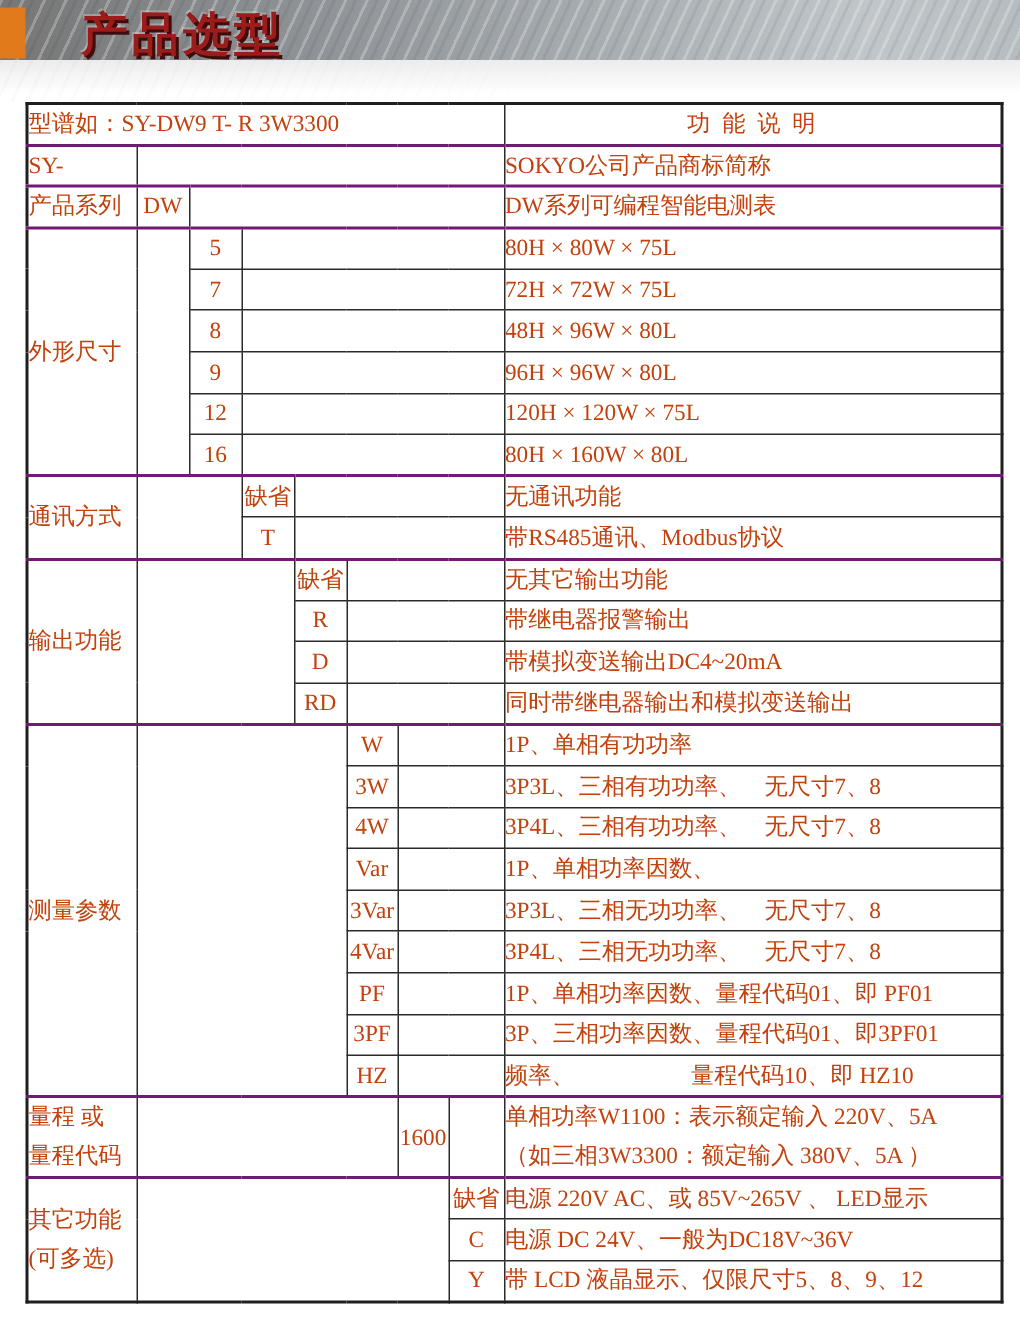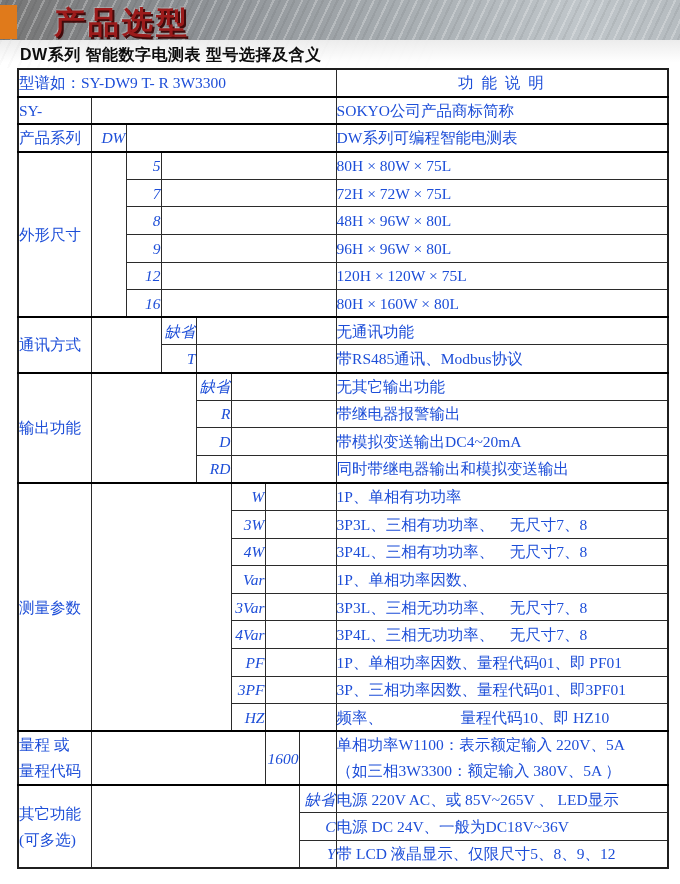--- a/index.html
+++ b/index.html
@@ -44,48 +44,47 @@
   .subtitle {
     position:absolute; left:20px; top:45px; z-index:2;
     font-family:"Liberation Sans","DejaVu Sans",sans-serif;
     font-weight:bold; font-size:16px; color:#0d0d0d; letter-spacing:.5px;
   }
 
   
   table.spec {
     position:absolute; left:17px; top:68px; width:650px;
     border-collapse:collapse; table-layout:fixed;
-    font-size:15.5px; color:#1d4ed8;
+    font-size:15.5px; color:#c2410c;
     border:2px solid #1f1f1f;
   }
   table.spec td {
     border:1px solid #2b2b2b;
     padding:0; white-space:nowrap; overflow:hidden;
     vertical-align:middle; line-height:1.1;
   }
   table.spec tr { height:27.6px; }
   tr.row-range { height:55px; }
-  tr.sec > td { border-top:2px solid #000000; }
+  tr.sec > td { border-top:2px solid #701a75; }
   .lab  { padding-left:9px; }
-  .code { text-align:right;font-style:italic; }
+  .code { text-align:center; }
   .desc { padding-left:9px; }
   .center { text-align:center; letter-spacing:2px;margin-top:44px; }
   .two span { display:block; line-height:26px; }
   .two { padding-top:1px; }
 </style>
 </head>
 <body>
 
 <div class="page">
 
   <div class="banner"></div>
   <div class="banner-sub"></div>
   <div class="accent-tab"></div>
   <div class="banner-title">产品选型</div>
-  <div class="subtitle">DW系列 智能数字电测表 型号选择及含义</div>
 
   <table class="spec">
     <colgroup>
       <col style="width:73px">
         <col style="width:35px">
         <col style="width:35px">
       <col style="width:35px">
         <col style="width:35px">
         <col style="width:34px">
       <col style="width:34px">

